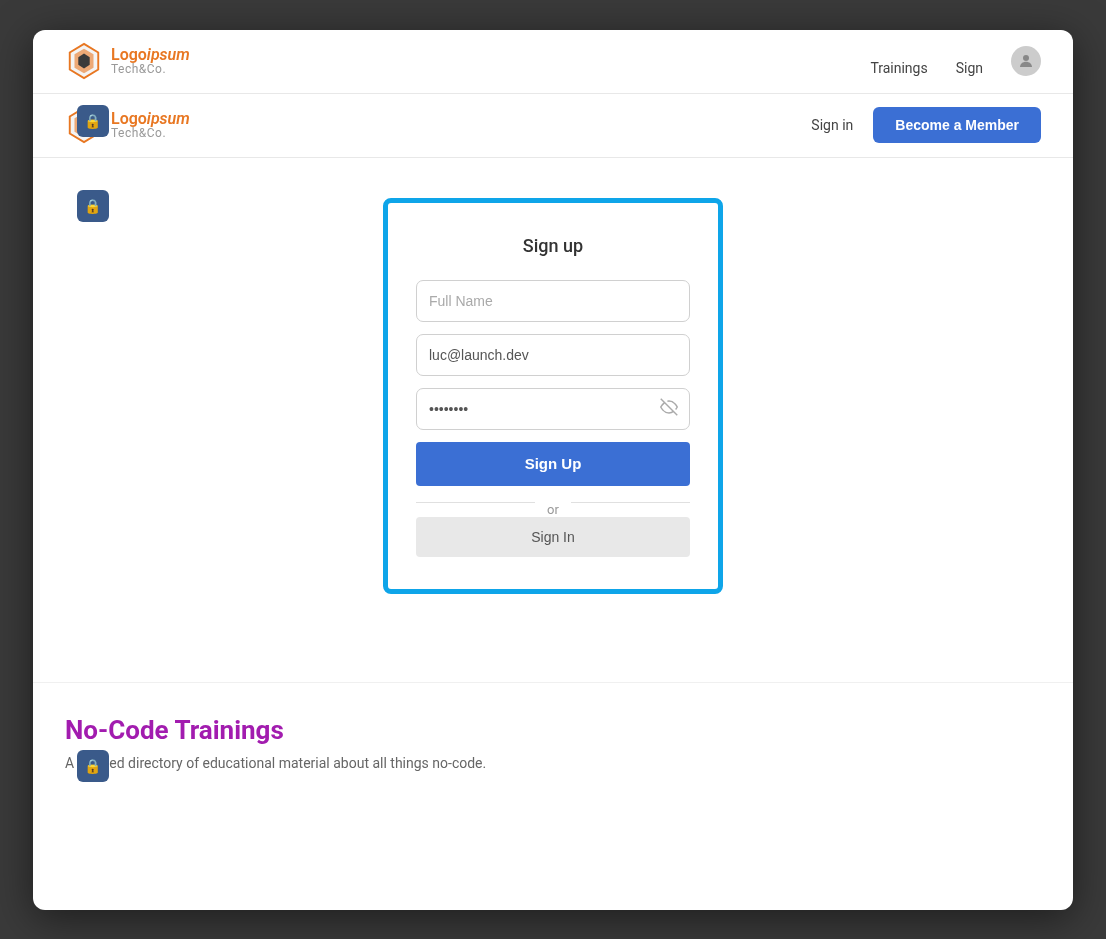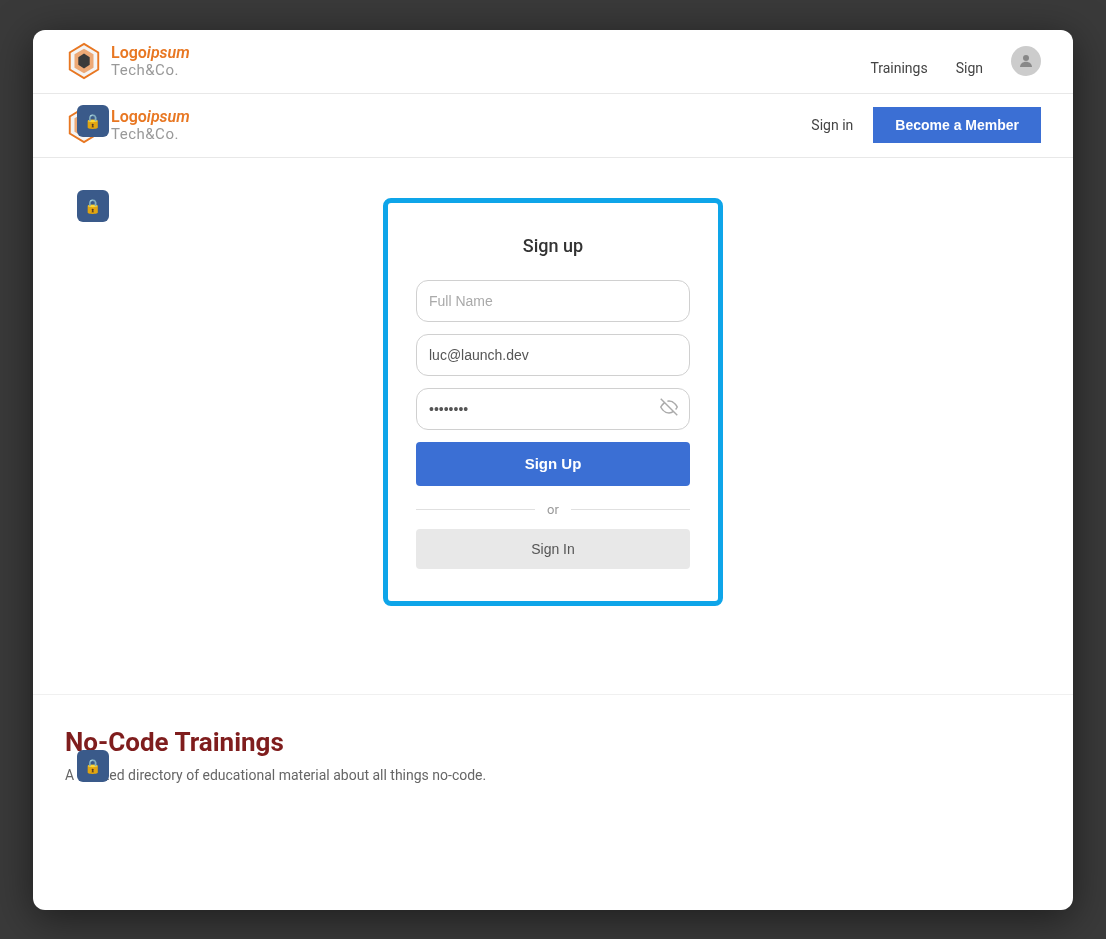--- a/index.html
+++ b/index.html
@@ -56,21 +56,21 @@
       font-size: 16px;
       font-weight: 600;
       color: #333;
     }
 
     .logo-name span {
       color: #e87722;
     }
 
     .logo-sub {
-      font-size: 15px;
+      font-size: 12px;
       color: #999;
       letter-spacing: 0.5px;
     }
 
     .nav-links {
       display: flex;
       align-items: flex-end;
       gap: 28px;
     }
 
@@ -113,21 +113,21 @@
     .signin-link {
       font-size: 14px;
       color: #444;
       cursor: pointer;
     }
 
     .become-member-btn {
       background: #3b6fd4;
       color: white;
       border: none;
-      border-radius: 0;
+      border-radius: 6px;
       padding: 10px 22px;
       font-size: 14px;
       font-weight: 600;
       cursor: pointer;
     }
 
     
     .main-content {
       padding: 40px 32px;
       background: #fff;
@@ -149,21 +149,21 @@
       font-size: 18px;
       font-weight: 500;
       color: #333;
       margin-bottom: 24px;
     }
 
     .form-field {
       width: 100%;
       height: 42px;
       border: 1px solid #d0d0d0;
-      border-radius: 12px;
+      border-radius: 7px;
       padding: 0 12px;
       font-size: 14px;
       color: #555;
       margin-bottom: 12px;
       outline: none;
     }
 
     .form-field::placeholder {
       color: #aaa;
     }
@@ -197,23 +197,23 @@
       border: none;
       border-radius: 4px;
       font-size: 15px;
       font-weight: 600;
       cursor: pointer;
       margin-bottom: 16px;
     }
 
     .or-divider {
       display: flex;
-      align-items: center;
+      align-items: flex-start;
       gap: 12px;
-      margin-bottom: 12px;
+      margin-bottom: 0;
     }
 
     .or-line {
       flex: 1;
       height: 1px;
       background: #e0e0e0;
     }
 
     .or-text {
       font-size: 13px;
@@ -234,21 +234,21 @@
     
     .bottom-section {
       border-top: 1px solid #f0f0f0;
       padding: 32px;
       position: relative;
     }
 
     .bottom-title {
       font-size: 26px;
       font-weight: 700;
-      color: #7f1d1d;
+      color: #a21caf;
       margin-bottom: 10px;
     }
 
     .bottom-desc {
       font-size: 14px;
       color: #666;
     }
 
   </style>
 </head>

